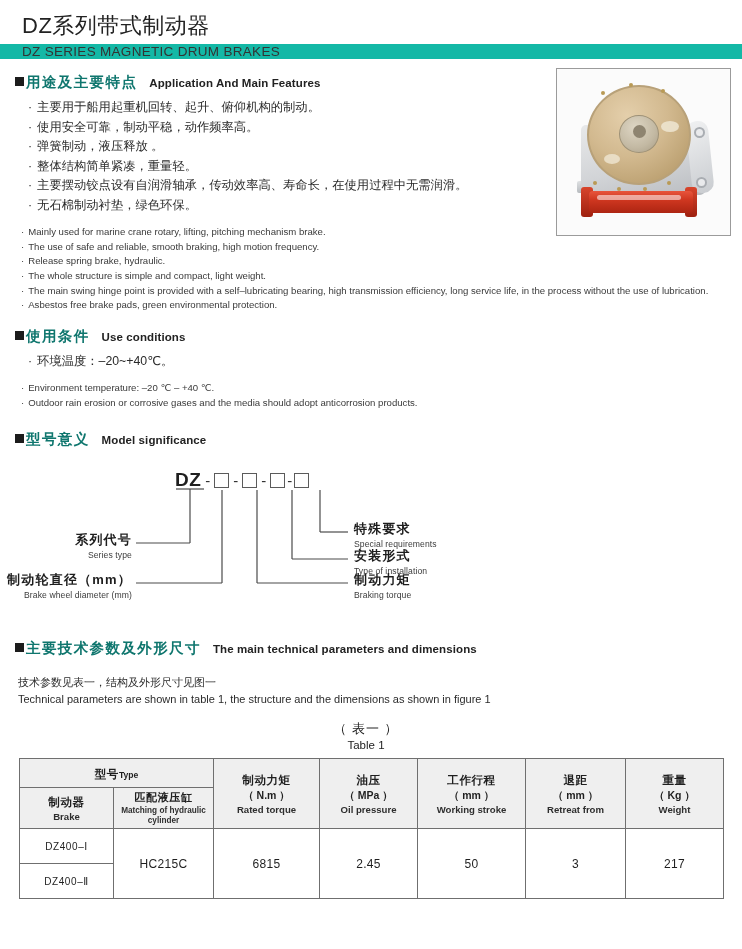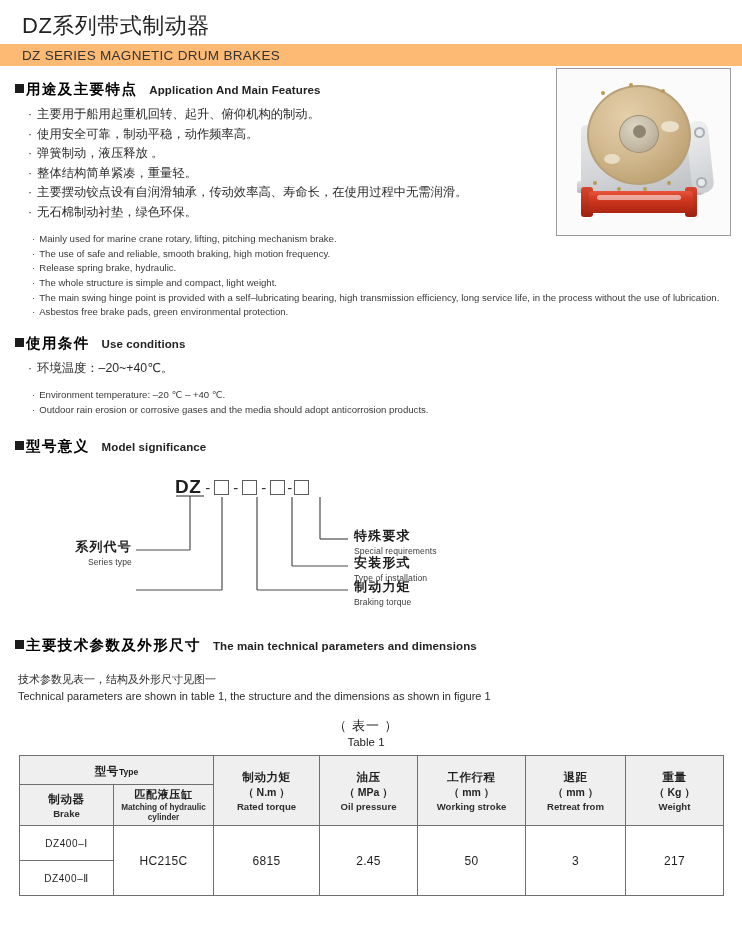--- a/index.html
+++ b/index.html
@@ -17,22 +17,22 @@
   
   .page-title {
     font-size: 22px;
     font-weight: 400;
     letter-spacing: 0.5px;
     color: #222;
     padding: 14px 0 6px 22px;
     line-height: 1.1;
   }
   .subtitle-band {
-    background: #fdba74;
-    height: 22px;
+    background: #14b8a6;
+    height: 15px;
     display: flex;
     align-items: center;
     padding-left: 22px;
     font-size: 13.5px;
     letter-spacing: 0.3px;
     color: #333;
   }
 
   
   .sec-head {
@@ -46,21 +46,21 @@
     background: #1c1c1c;
     margin-right: 2px;
     position: relative;
     top: -1px;
     flex: none;
   }
   .sec-cn {
     font-size: 14.5px;
     font-weight: bold;
     letter-spacing: 1.4px;
-    color: #000000;
+    color: #0f766e;
   }
   .sec-en {
     font-size: 11.5px;
     font-weight: bold;
     letter-spacing: 0.1px;
     color: #222;
     margin-left: 12px;
   }
 
   
@@ -71,21 +71,21 @@
     line-height: 19.5px;
     color: #2b2b2b;
     white-space: nowrap;
   }
   .cn-list li::before {
     content: "·";
     margin-right: 5px;
     color: #2b2b2b;
   }
 
-  .en-list { margin: 10px 0 0 0; padding: 0 0 0 32px; }
+  .en-list { margin: 10px 0 0 0; padding: 0 0 0 21px; }
   .en-list li {
     list-style: none;
     font-size: 9.6px;
     line-height: 14.6px;
     color: #3a3a3a;
     padding-left: 8px;
     text-indent: -8px;
     max-width: 712px;
   }
   .en-list li::before {
@@ -401,38 +401,42 @@
       <line x1="320" y1="31" x2="320" y2="73"></line>
       <line x1="320" y1="73" x2="348" y2="73"></line>
     </g>
   </svg>
 
   <div class="lbl left" style="left:0px; top:72px; width:132px;">
     <span class="cn">系列代号</span>
     <span class="en">Series type</span>
   </div>
 
+  <div class="lbl left" style="left:0px; top:112px; width:132px;">
+    <span class="cn">制动轮直径（mm）</span>
+    <span class="en">Brake wheel  diameter (mm)</span>
+  </div>
 
   <div class="lbl right" style="left:354px; top:61px;">
     <span class="cn">特殊要求</span>
     <span class="en">Special requirements</span>
   </div>
 
   <div class="lbl right" style="left:354px; top:88px;">
     <span class="cn">安装形式</span>
     <span class="en">Type of installation</span>
   </div>
 
   <div class="lbl right" style="left:354px; top:112px;">
     <span class="cn">制动力矩</span>
     <span class="en">Braking torque</span>
   </div>
 </div>
 
-<div class="sec-head" style="margin-top:0px">
+<div class="sec-head" style="margin-top:10px">
   <span class="sec-square"></span>
   <span class="sec-cn">主要技术参数及外形尺寸</span>
   <span class="sec-en">The main technical parameters and dimensions</span>
 </div>
 
 <div class="tbl-intro">
   <div class="cn">技术参数见表一，结构及外形尺寸见图一</div>
   <div class="en">Technical parameters are shown in table 1, the structure and the dimensions as shown in figure 1</div>
 </div>
 

